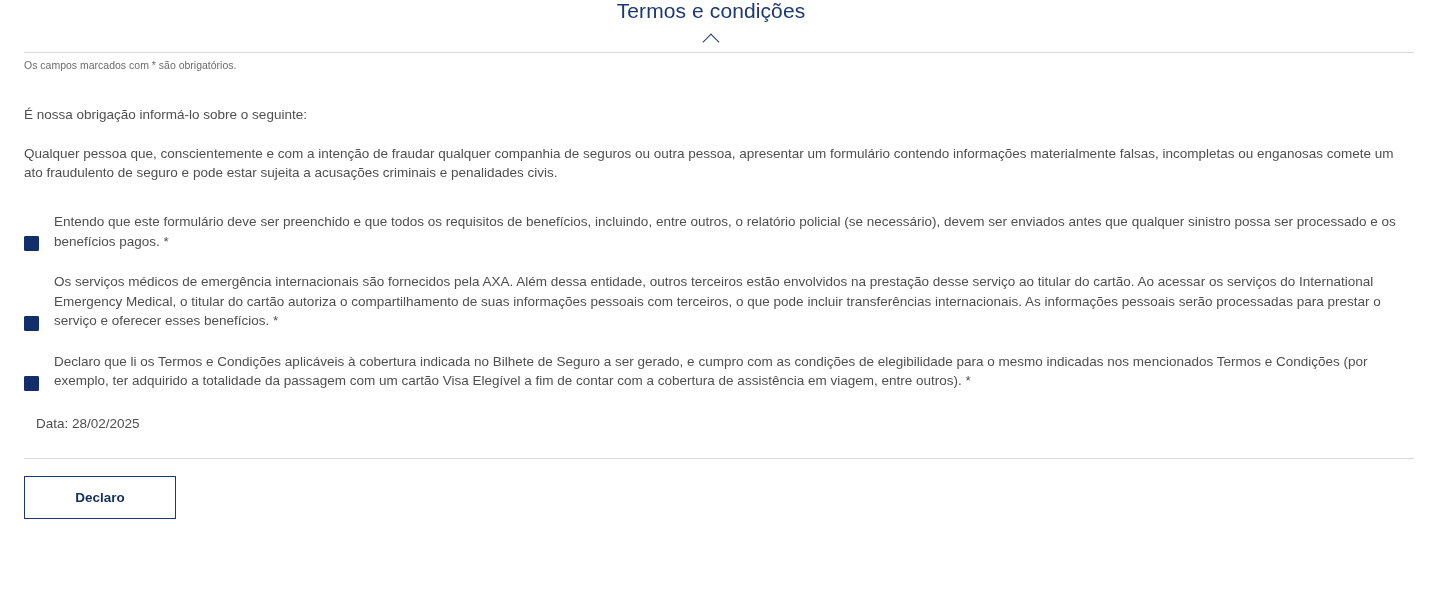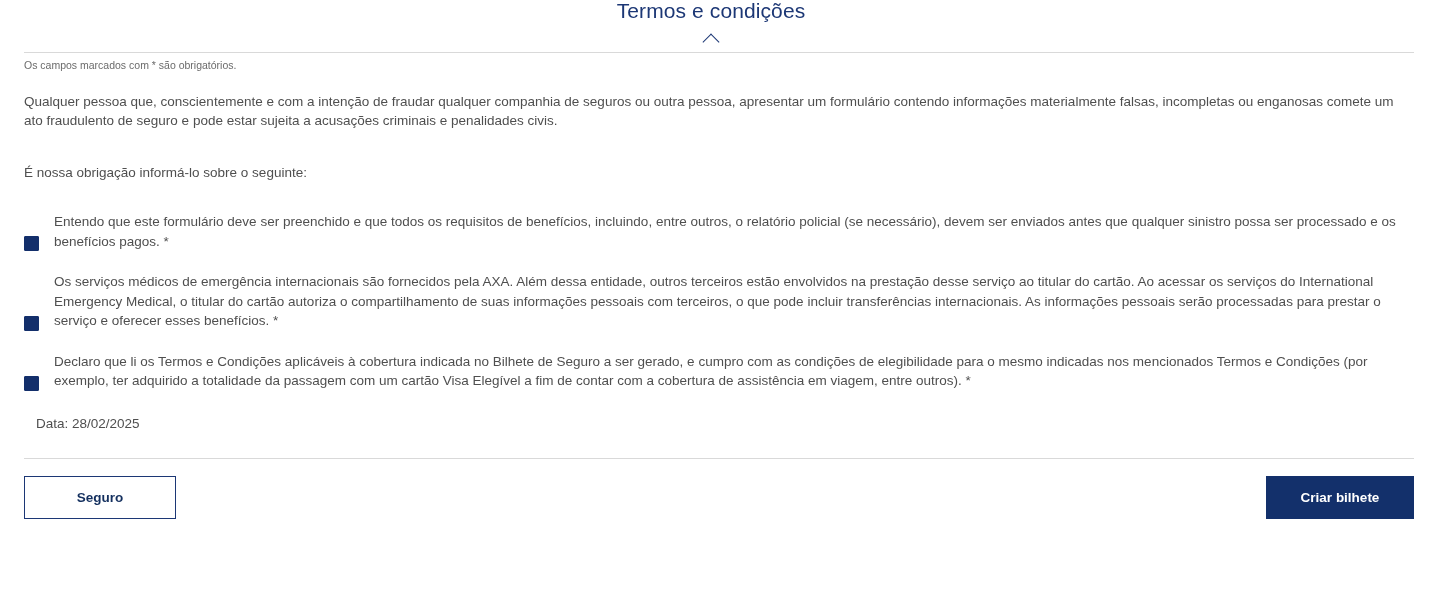--- a/index.html
+++ b/index.html
@@ -176,23 +176,23 @@
       <span class="chevron-up"></span>
     </button>
   </div>
 
   <hr class="header-rule">
 
   <div class="content">
 
     <div class="required-note">Os campos marcados com * são obrigatórios.</div>
 
+    <p class="para first">É nossa obrigação informá-lo sobre o seguinte:</p>
+
     <p class="para">Qualquer pessoa que, conscientemente e com a intenção de fraudar qualquer companhia de seguros ou outra pessoa, apresentar um formulário contendo informações materialmente falsas, incompletas ou enganosas comete um ato fraudulento de seguro e pode estar sujeita a acusações criminais e penalidades civis.</p>
-
-    <p class="para first">É nossa obrigação informá-lo sobre o seguinte:</p>
 
 
     <div class="checks">
 
       <div class="check-row">
         <div class="checkbox"></div>
         <div class="check-text">Entendo que este formulário deve ser preenchido e que todos os requisitos de benefícios, incluindo, entre outros, o relatório policial (se necessário), devem ser enviados antes que qualquer sinistro possa ser processado e os benefícios pagos. *</div>
       </div>
 
       <div class="check-row">
@@ -207,17 +207,16 @@
 
     </div>
 
     <div class="date-line">Data: 28/02/2025</div>
 
   </div>
 
   <hr class="footer-rule">
 
   <div class="footer">
-    <button class="btn btn-secondary">Seguro</button>
-    <button class="btn btn-primary">Criar bilhete</button>
+    <button class="btn btn-secondary">Declaro</button>
   </div>
 
 </div>
 
 </body></html>

